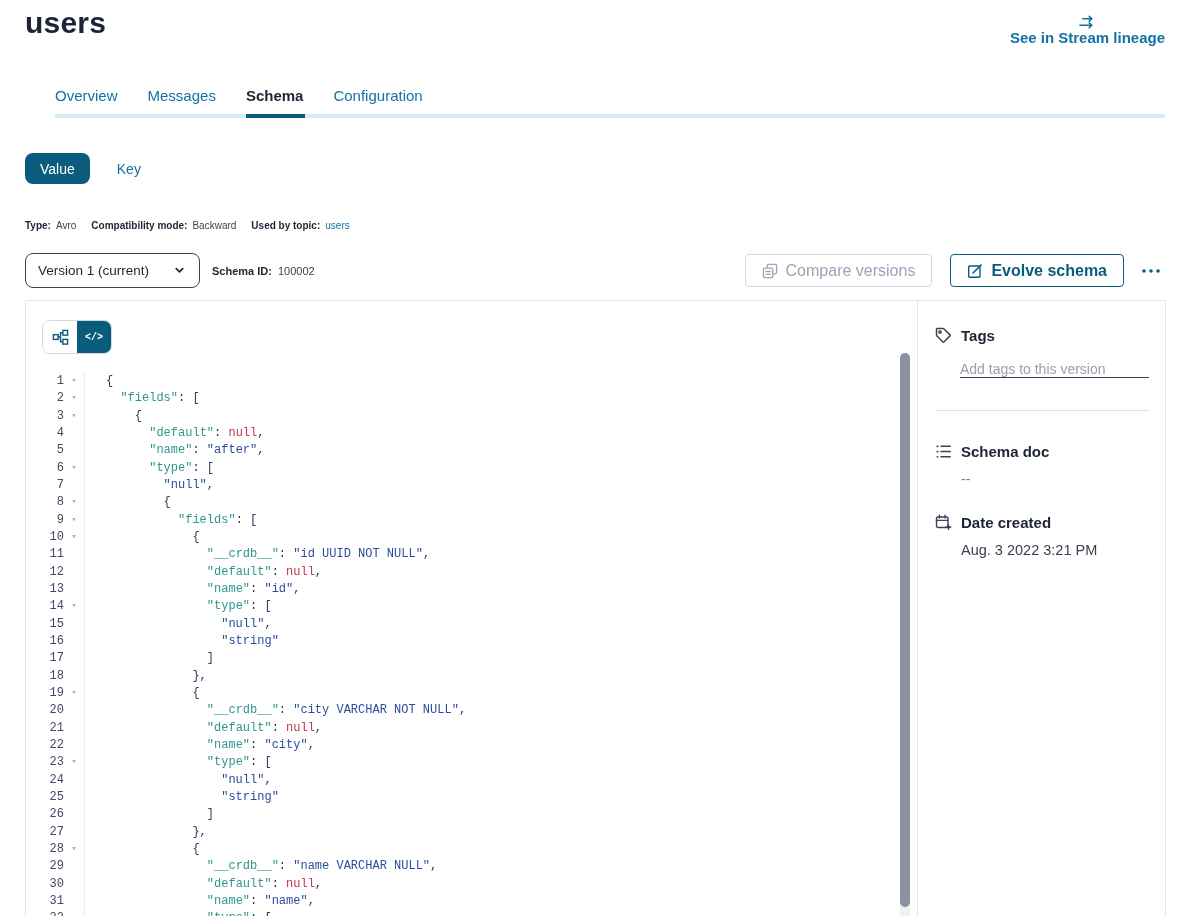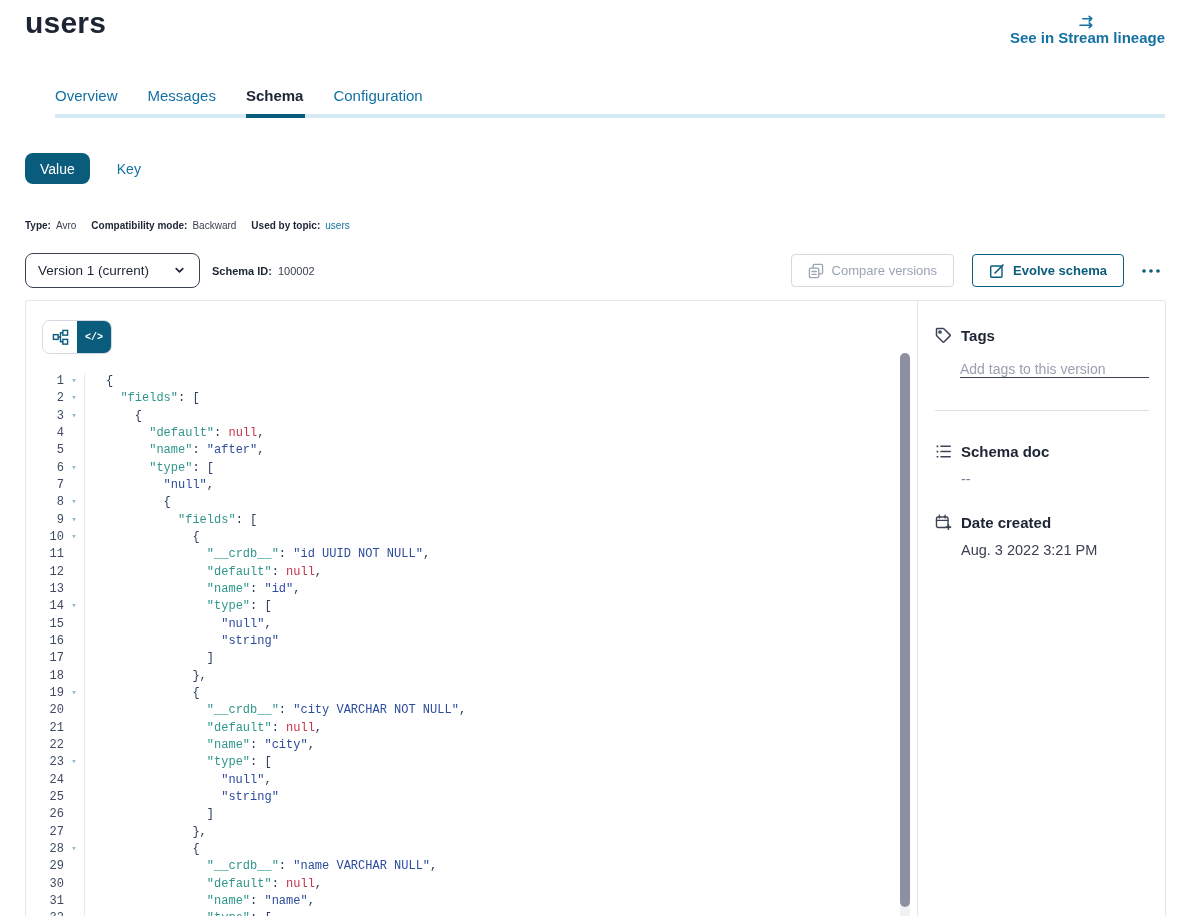--- a/index.html
+++ b/index.html
@@ -40,21 +40,21 @@
 
   
   .vrow { position:absolute; left:25px; right:24px; top:253px; height:35px;
           display:flex; align-items:center; }
   .select { width:175px; height:35px; border:1px solid var(--select-border,#3A4254); border-radius:8px;
             display:flex; align-items:center; justify-content:space-between; padding:0 12px;
             font-size:13.5px; color:var(--text-dark,#2A3142); cursor:pointer; background:#fff; }
   .sid { margin-left:12px; display:flex; gap:6px; font-size:11px; }
   .spacer { flex:1; }
   .btn { height:33px; display:flex; align-items:center; gap:8px; padding:0 16px; border-radius:4px;
-         background:#fff; font-size:13px; cursor:pointer; font-family:inherit; }
+         background:#fff; font-size:16px; cursor:pointer; font-family:inherit; }
   .btn.disabled { border:1px solid var(--disabled-border,#D5D8E0); color:var(--disabled-text,#9CA3B5);
                   font-weight:500; }
   .btn.outline { margin-left:18px; border:1px solid var(--accent,#0A6183); color:var(--accent,#085D80);
                  font-weight:700;justify-content:flex-end; }
   .dots { margin-left:13px; width:28px; height:28px; display:flex; align-items:center; justify-content:center;
           color:var(--accent,#085D80); cursor:pointer; }
 
   
   .panel { position:absolute; left:25px; right:23px; top:300px; height:620px;
            border:1px solid var(--panel-border,#E3E6EC); border-radius:2px; display:flex; background:#fff; }

